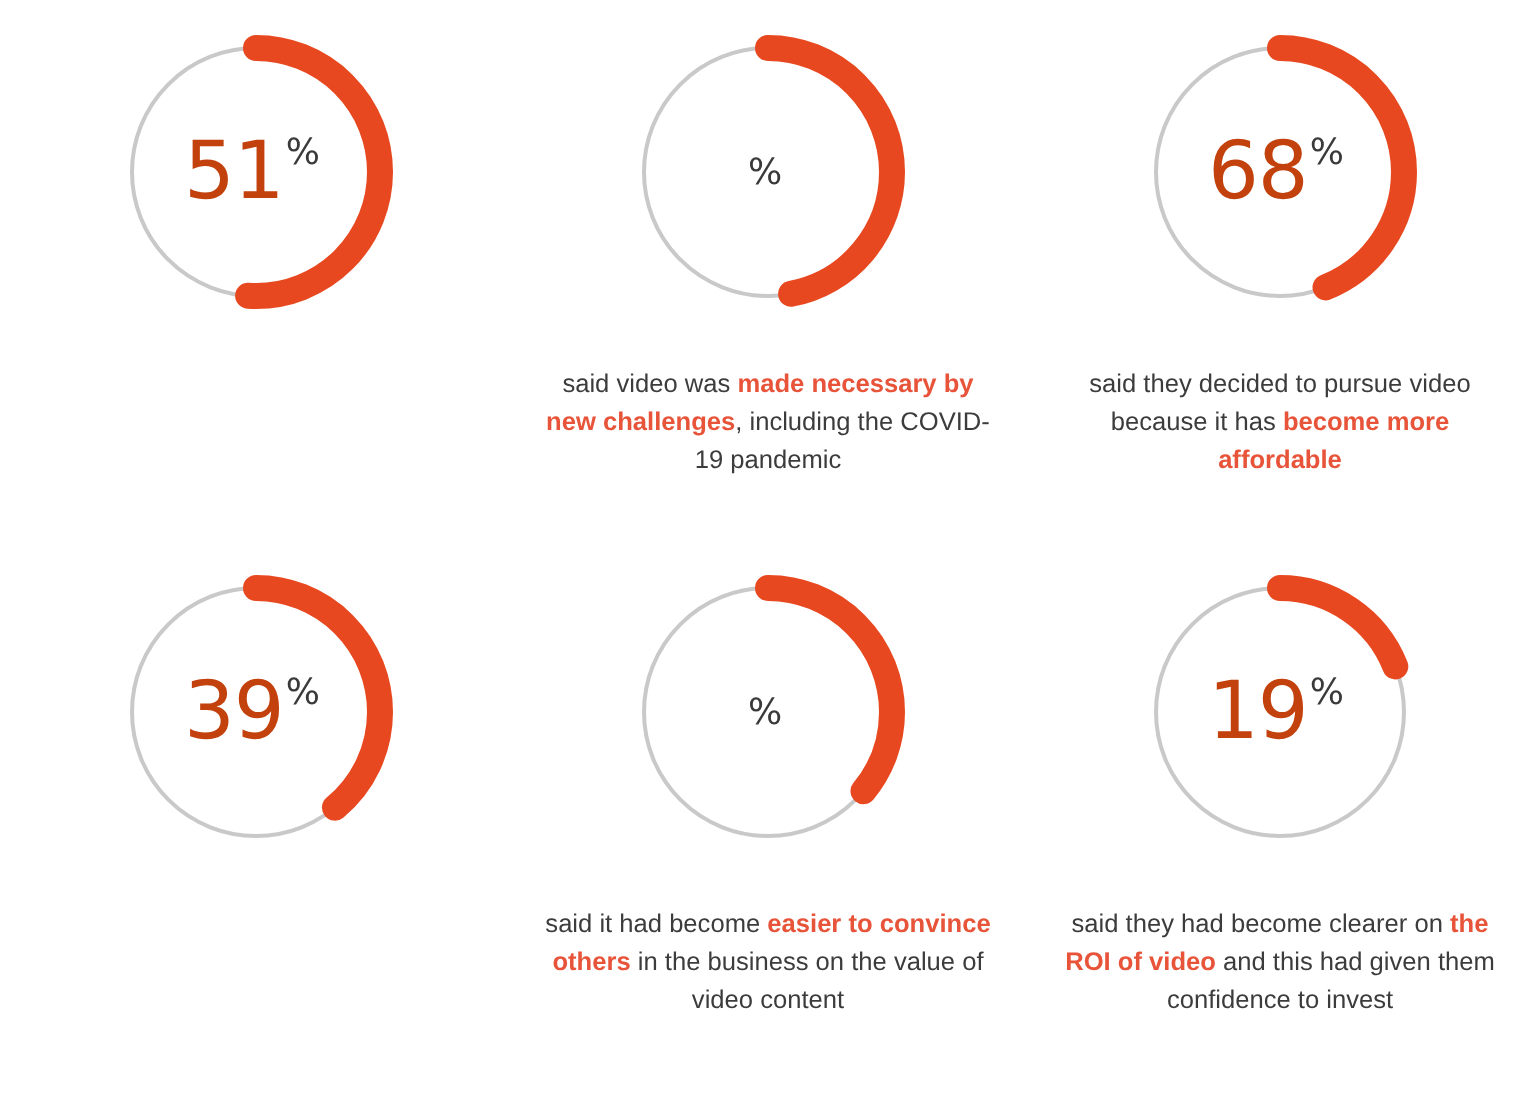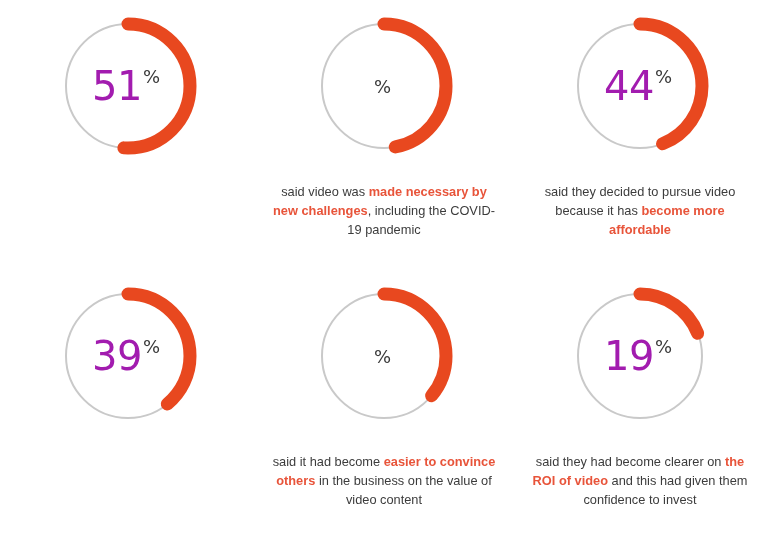--- a/index.html
+++ b/index.html
@@ -57,21 +57,21 @@
   }
   .value-inner {
     display: flex;
     align-items: flex-start;
     transform: translateX(-2px);
   }
   .value-num {
     font-family: "DejaVu Sans", sans-serif;
     font-size: 40px;
     font-weight: 400;
-    color: #a21caf;
+    color: #c2410c;
     line-height: 40px;
     letter-spacing: -0.5px;
   }
   .value-pct {
     font-family: "DejaVu Sans", sans-serif;
     font-size: 18px;
     font-weight: 400;
     color: #3a3a3a;
     line-height: 20px;
     margin-left: 1px;
@@ -125,21 +125,21 @@
         <div class="caption"><span>said video was </span><span class="hl">made necessary by new challenges</span><span>, including the COVID-19 pandemic</span></div>
       </div>
       <div class="cell">
         <div class="donut-wrap">
           <svg class="donut-svg" viewBox="0 0 148 148">
             <circle cx="74" cy="74" r="62" fill="none" stroke="#C9C9C9" stroke-width="2"></circle>
             <circle cx="74" cy="74" r="62" fill="none" stroke="#E8481F" stroke-width="13" stroke-linecap="round" stroke-dasharray="171.40529517985908 389.55748904513433" transform="rotate(-90 74 74)"></circle>
           </svg>
           <div class="value-box">
             <div class="value-inner">
-              <span class="value-num">44</span>
+              <span class="value-num">68</span>
               <span class="value-pct">%</span>
             </div>
           </div>
         </div>
         <div class="caption"><span>said they decided to pursue video because it has </span><span class="hl">become more affordable</span></div>
       </div>
       <div class="cell">
         <div class="donut-wrap">
           <svg class="donut-svg" viewBox="0 0 148 148">
             <circle cx="74" cy="74" r="62" fill="none" stroke="#C9C9C9" stroke-width="2"></circle>

